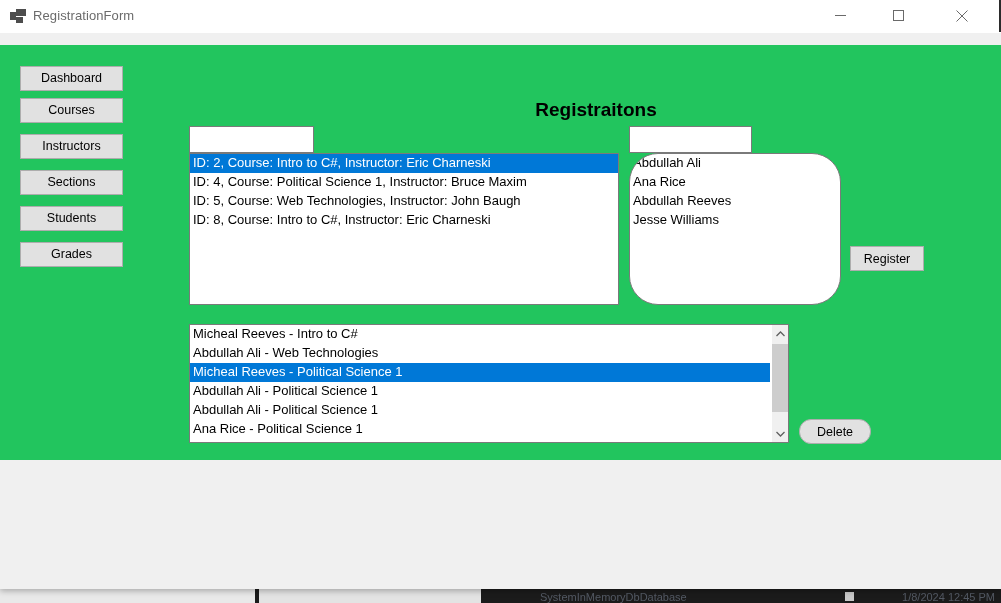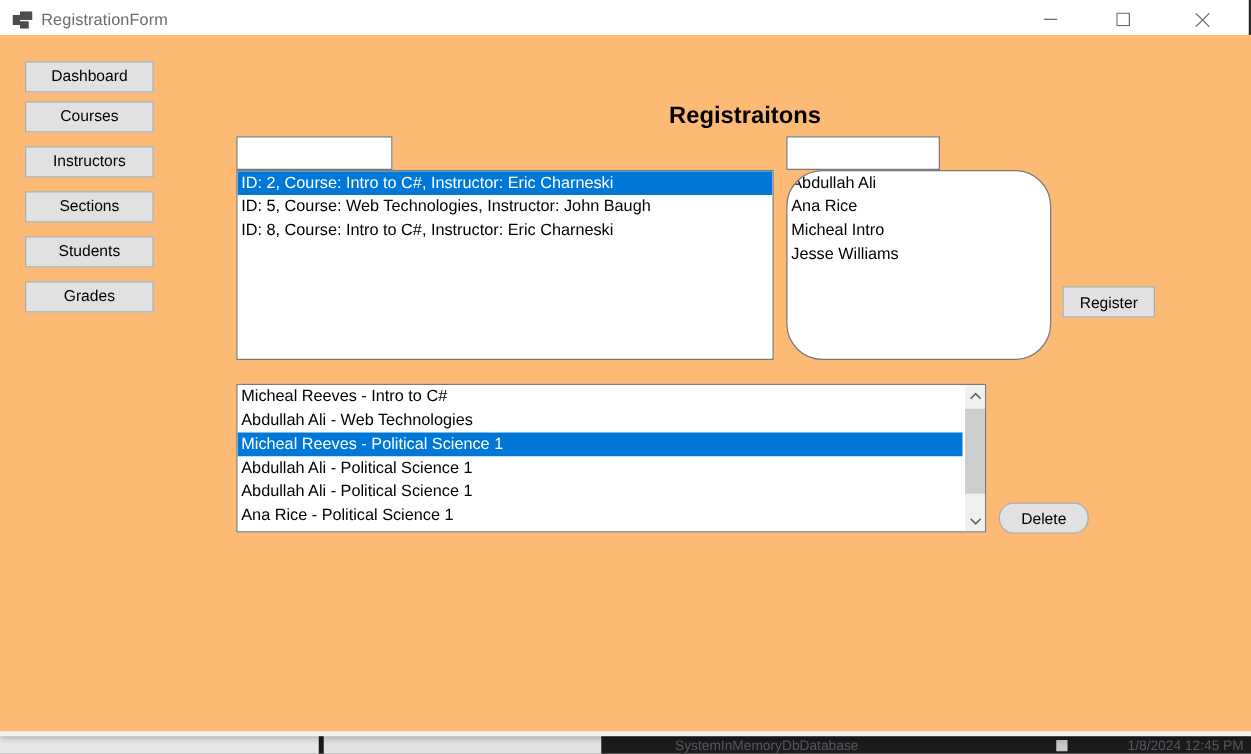--- a/index.html
+++ b/index.html
@@ -101,24 +101,24 @@
   #titlebar-edge {
     position: absolute;
     right: 0; top: 0;
     width: 2px; height: 32px;
     background: #2b2b2b;
   }
 
   
   #client {
     position: absolute;
-    left: 0; top: 28px;
+    left: 0; top: 45px;
     width: 1001px;
-    height: 557px;
-    background: #fdba74;
+    height: 415px;
+    background: #22c55e;
   }
 
   
   .navbtn {
     position: absolute;
     left: 20px;
     width: 103px;
     height: 25px;
     background: #e1e1e1;
     border: 1px solid #adadad;
@@ -275,32 +275,33 @@
     <button class="navbtn" style="top:161px">Students</button>
     <button class="navbtn" style="top:197px">Grades</button>
 
     <div id="page-title">Registraitons</div>
 
     <input class="textbox" style="left: 189px; top: 81px; width: 125px; height: 27px; font-size: 13px; padding: 0px 3px;" value="" placeholder="">
 
     <div class="listbox" style="left:189px; top:108px; width:430px; height:152px;">
       <div class="lb-inner">
         <div class="lb-item sel">ID: 2, Course: Intro to C#, Instructor: Eric Charneski</div>
+        <div class="lb-item">ID: 4, Course: Political Science 1, Instructor: Bruce Maxim</div>
         <div class="lb-item">ID: 5, Course: Web Technologies, Instructor: John Baugh</div>
         <div class="lb-item">ID: 8, Course: Intro to C#, Instructor: Eric Charneski</div>
       </div>
     </div>
 
     <input class="textbox" style="left: 629px; top: 81px; width: 123px; height: 27px; font-size: 13px; padding: 0px 3px;" value="" placeholder="">
 
     <div class="listbox" style="left:629px; top:108px; width:212px; height:152px;border-radius:29px;">
       <div class="lb-inner">
         <div class="lb-item">Abdullah Ali</div>
         <div class="lb-item">Ana Rice</div>
-        <div class="lb-item">Micheal Intro</div>
+        <div class="lb-item">Abdullah Reeves</div>
         <div class="lb-item">Jesse Williams</div>
       </div>
     </div>
 
     <button class="pushbtn" style="left:850px; top:201px; width:74px; height:25px;">Register</button>
 
     <div id="status-label">Status</div>
 
     <div class="listbox" style="left:189px; top:279px; width:600px; height:119px;">
       <div class="lb-inner" style="right:18px;">

